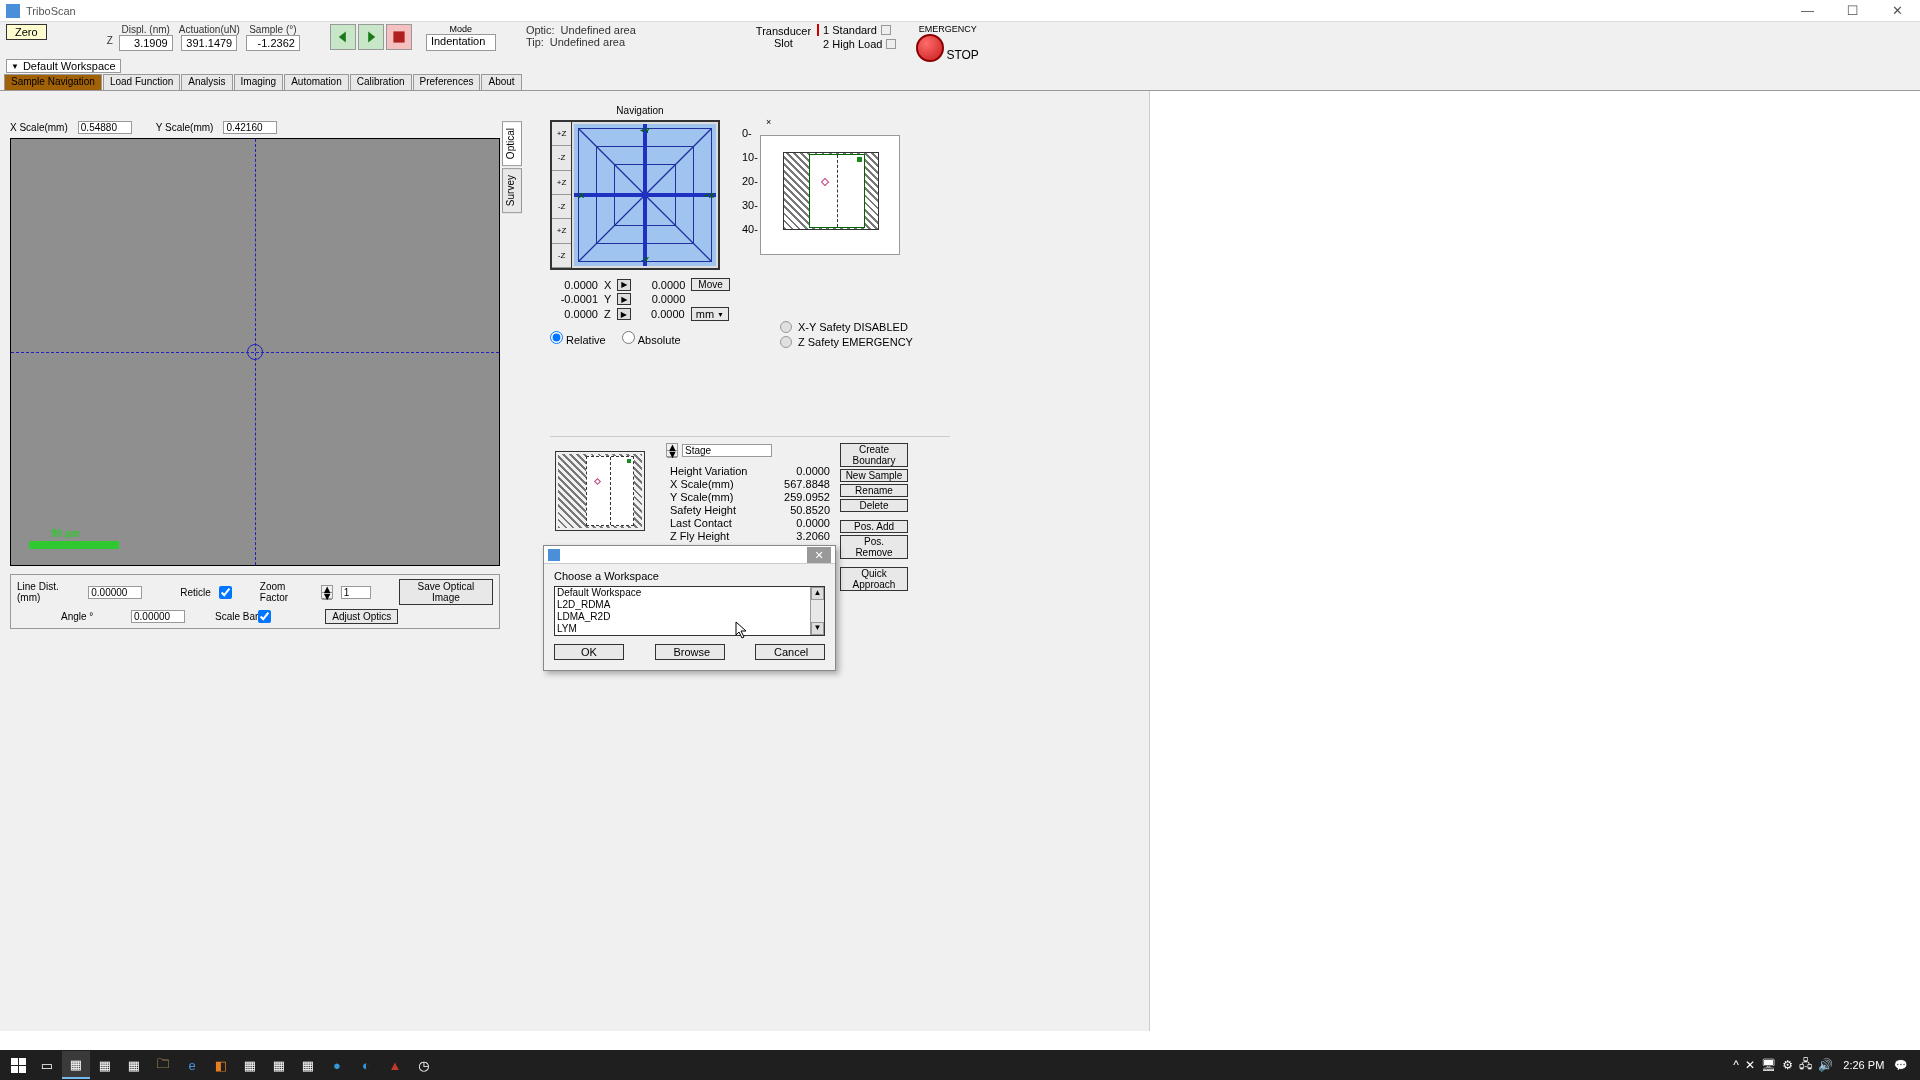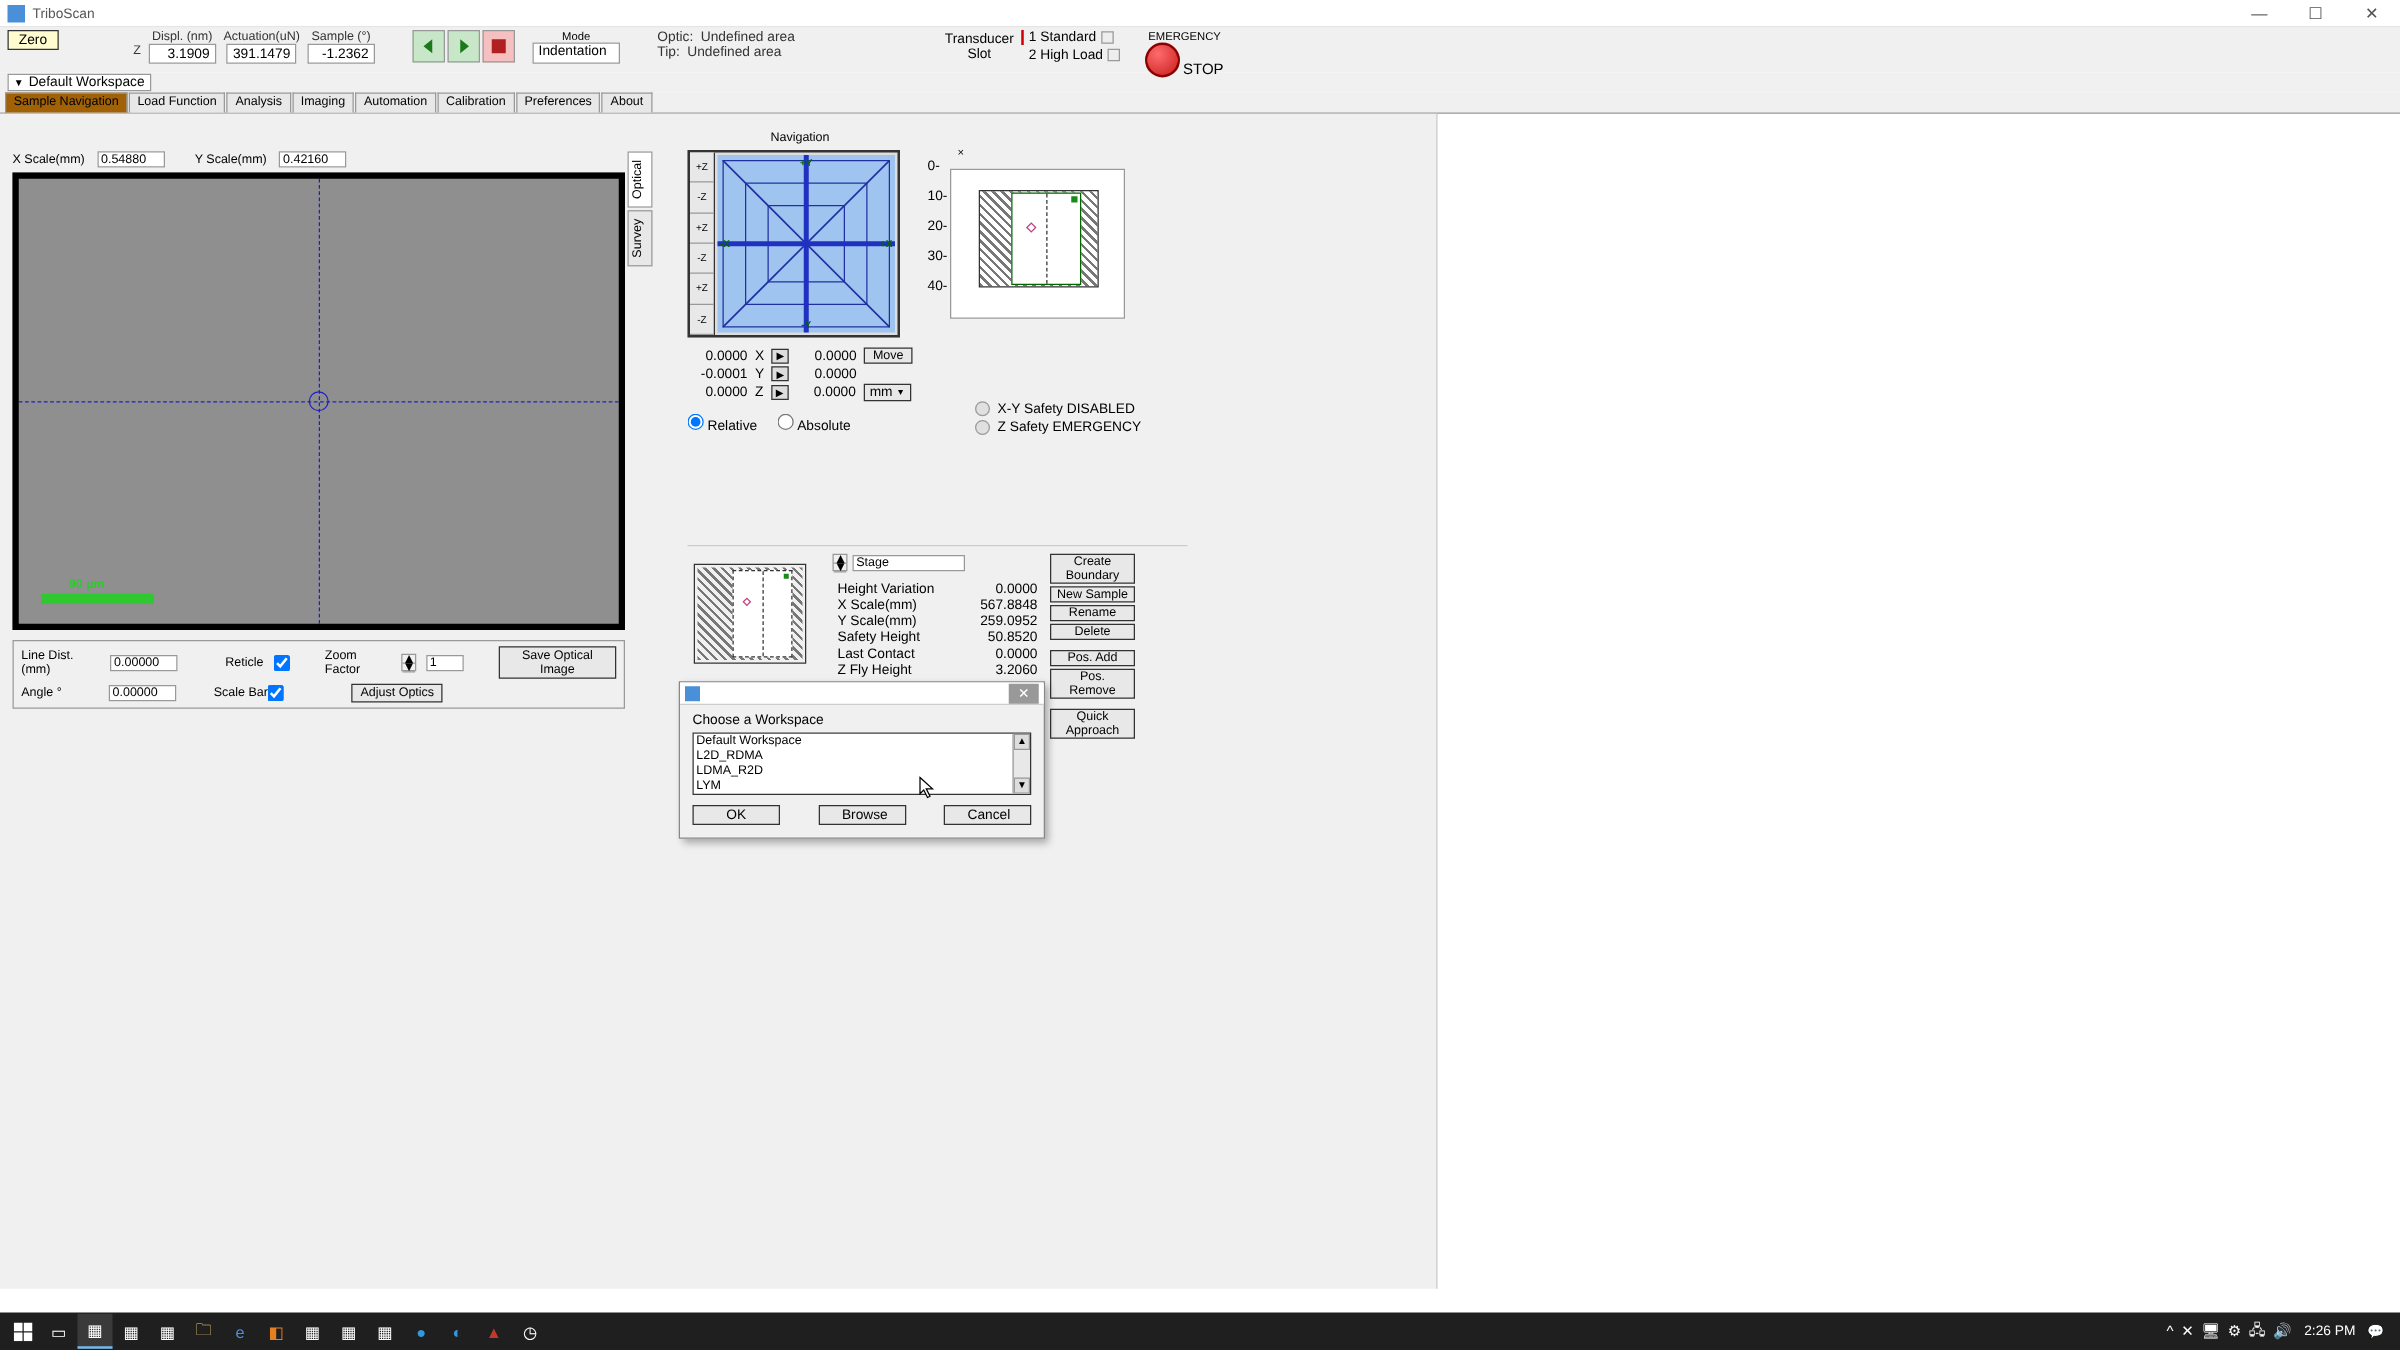--- a/index.html
+++ b/index.html
@@ -40,21 +40,21 @@
 .tab.active { background:#a16207; }
 
 
 .client { position: relative; background:#f0f0f0; height: 940px; width:1150px; border-right:1px solid #ccc;}
 
 
 .optical-panel { position:absolute; left:10px; top:30px; width:490px; }
 .scale-row { display:flex; gap:10px; align-items:center; margin-bottom:4px;}
 .scale-row .lbl { font-size:10px;}
 .scale-row .val { border:1px solid #999; background:#fff; padding:0 2px; width:54px; font-size:10px;}
-.optical-img { width: 490px; height: 366px; background: #8f8f8f; position:relative; border:5px solid #000000; overflow:hidden;}
+.optical-img { width: 490px; height: 428px; background: #8f8f8f; position:relative; border:1px solid #000000; overflow:hidden;}
 .optical-img .cross-v { position:absolute; left:50%; top:0; bottom:0; border-left:1px dashed #2020c0;}
 .optical-img .cross-h { position:absolute; top:50%; left:0; right:0; border-top:1px dashed #2020c0;}
 .optical-img .circle { position:absolute; left:50%; top:50%; width:16px;height:16px; margin:-8px; border:1px solid #2020c0; border-radius:50%;}
 .optical-img .scalebar { position:absolute; left:18px; bottom:16px; width:90px; height:8px; background:#30c830; }
 .optical-img .scaletxt { position:absolute; left:40px; bottom:26px; color:#30c830; font-size:10px; font-weight:bold;}
 .side-tabs { position:absolute; left:502px; top:30px; width:20px; display:flex; flex-direction:column;}
 .side-tab { writing-mode: vertical-rl; transform: rotate(180deg); border:1px solid #999; background:#e8e8e8; padding:6px 2px; font-size:10px; margin-bottom:2px; text-align:center;}
 .side-tab.active { background:#fff;}
 .oc-lbl { font-size:10px;}
 .oc-inp { border:1px solid #999; background:#fff; width:54px; padding:0 2px; font-size:10px;}
@@ -276,21 +276,21 @@
         <span class="oc-lbl" style="margin-left:30px;">Reticle</span>
         <input type="checkbox" checked="" class="oc-chk" style="">
         <span class="oc-lbl" style="margin-left:20px;">Zoom Factor</span>
         <div class="spinner">
             <div>▲</div>
             <div>▼</div>
           </div>
         <input class="oc-inp" style="width: 30px;" value="1">
         <button class="oc-btn" style="margin-left:20px; width:100px;">Save Optical Image</button>
       </div>
-      <div style="display:flex; align-items:center; gap:0; margin-top:4px;">
+      <div style="display:flex; align-items:center; gap:0; margin-top:4px;margin-left:44px;">
         <span class="oc-lbl" style="width:70px;">Angle °</span>
         <input class="oc-inp" value="0.00000" style="">
         <span class="oc-lbl" style="margin-left:30px;">Scale Bar</span>
         <input type="checkbox" checked="" class="oc-chk" style="">
         <span style="margin-left:48px;"></span>
         <button class="oc-btn" style="margin-left:6px;">Adjust Optics</button>
       </div>
     </div>
   </div>
 

